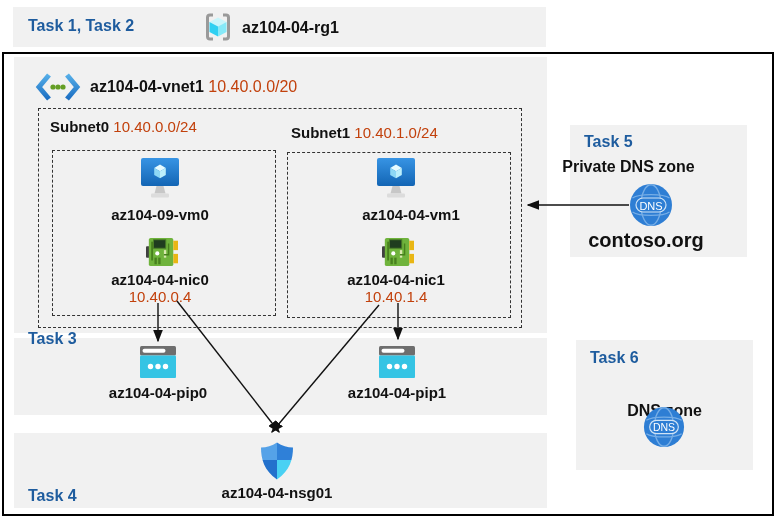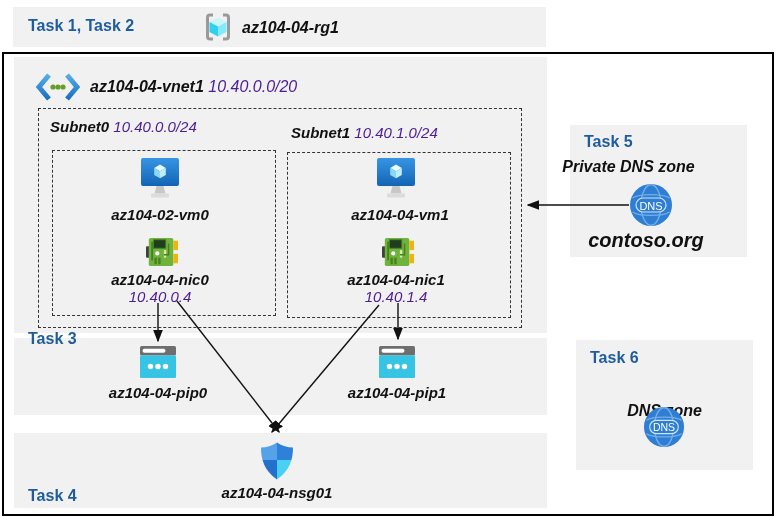--- a/index.html
+++ b/index.html
@@ -2,23 +2,23 @@
 <html><head>
 <meta charset="utf-8">
 <style>
   html,body{margin:0;padding:0;background:#fff;}
   #canvas{position:relative;width:776px;height:517px;background:#ffffff;
           font-family:"Liberation Sans",sans-serif;overflow:hidden;}
   .band{position:absolute;background:#F1F1F1;}
   .rg-border{position:absolute;left:2px;top:52px;width:768px;height:460px;
              border:2px solid #000;background:transparent;}
   .tasklab{position:absolute;font-weight:700;font-size:16px;color:#1E5C9E;white-space:nowrap;}
-  .blab{position:absolute;font-weight:700;font-size:15px;color:#111;white-space:nowrap;font-style:italic;}
+  .blab{position:absolute;font-weight:700;font-size:15px;color:#111;white-space:nowrap;}
   .ctr{text-align:center;}
-  .val{font-weight:400;color:#4c1d95;}
+  .val{font-weight:400;color:#c2410c;}
   .dashbox{position:absolute;border:1px dashed #333;}
   .icon{position:absolute;}
   svg{display:block;}
   .arrowlayer{position:absolute;left:0;top:0;pointer-events:none;}
 </style>
 </head>
 <body>
 
 <div id="canvas">
 
@@ -87,21 +87,21 @@
   <div class="icon" style="left:140px;top:158px;">
     <svg width="40" height="42" viewBox="0 0 40 42">
       <rect x="1" y="0" width="38" height="28" rx="2" fill="url(#mon)"></rect>
       <polygon points="20,6.5 25.8,9.9 20,13.3 14.2,9.9" fill="#E6FBFF"></polygon>
       <polygon points="14.2,9.9 20,13.3 20,20.3 14.2,16.9" fill="#8ED8F5"></polygon>
       <polygon points="25.8,9.9 20,13.3 20,20.3 25.8,16.9" fill="#BCEFFC"></polygon>
       <path d="M16.5,28 h7 l2,7.5 h-11 z" fill="#C7C7C7"></path>
       <rect x="11" y="35.5" width="18" height="4" rx="1" fill="#DCDCDC"></rect>
     </svg>
   </div>
-  <div class="blab ctr" style="left:60px;top:206px;width:200px;">az104-02-vm0</div>
+  <div class="blab ctr" style="left:60px;top:206px;width:200px;">az104-09-vm0</div>
 
   <div class="icon" style="left:146px;top:235px;">
     <svg width="32" height="34" viewBox="0 0 34 34">
       <rect x="0" y="11" width="5" height="12" rx="1" fill="#404040"></rect>
       <rect x="3" y="2" width="26" height="30" rx="2" fill="#6FB33C"></rect>
       <rect x="29" y="5" width="5" height="10" fill="#E9B614"></rect>
       <rect x="29" y="19" width="5" height="10" fill="#E9B614"></rect>
       <rect x="8" y="4" width="13" height="9" fill="#1F3D1F" stroke="#4A7D28" stroke-width="1"></rect>
       <path d="M6.5,6 V26" stroke="#47801E" stroke-width="2" fill="none"></path>
       <rect x="9" y="23" width="2.5" height="7" fill="#47801E"></rect>
@@ -117,21 +117,21 @@
   <div class="icon" style="left:376px;top:158px;">
     <svg width="40" height="42" viewBox="0 0 40 42">
       <rect x="1" y="0" width="38" height="28" rx="2" fill="url(#mon)"></rect>
       <polygon points="20,6.5 25.8,9.9 20,13.3 14.2,9.9" fill="#E6FBFF"></polygon>
       <polygon points="14.2,9.9 20,13.3 20,20.3 14.2,16.9" fill="#8ED8F5"></polygon>
       <polygon points="25.8,9.9 20,13.3 20,20.3 25.8,16.9" fill="#BCEFFC"></polygon>
       <path d="M16.5,28 h7 l2,7.5 h-11 z" fill="#C7C7C7"></path>
       <rect x="11" y="35.5" width="18" height="4" rx="1" fill="#DCDCDC"></rect>
     </svg>
   </div>
-  <div class="blab ctr" style="left:300px;top:206px;width:200px;">az104-04-vm1</div>
+  <div class="blab ctr" style="left:311px;top:206px;width:200px;">az104-04-vm1</div>
 
   <div class="icon" style="left:382px;top:235px;">
     <svg width="32" height="34" viewBox="0 0 34 34">
       <rect x="0" y="11" width="5" height="12" rx="1" fill="#404040"></rect>
       <rect x="3" y="2" width="26" height="30" rx="2" fill="#6FB33C"></rect>
       <rect x="29" y="5" width="5" height="10" fill="#E9B614"></rect>
       <rect x="29" y="19" width="5" height="10" fill="#E9B614"></rect>
       <rect x="8" y="4" width="13" height="9" fill="#1F3D1F" stroke="#4A7D28" stroke-width="1"></rect>
       <path d="M6.5,6 V26" stroke="#47801E" stroke-width="2" fill="none"></path>
       <rect x="9" y="23" width="2.5" height="7" fill="#47801E"></rect>

